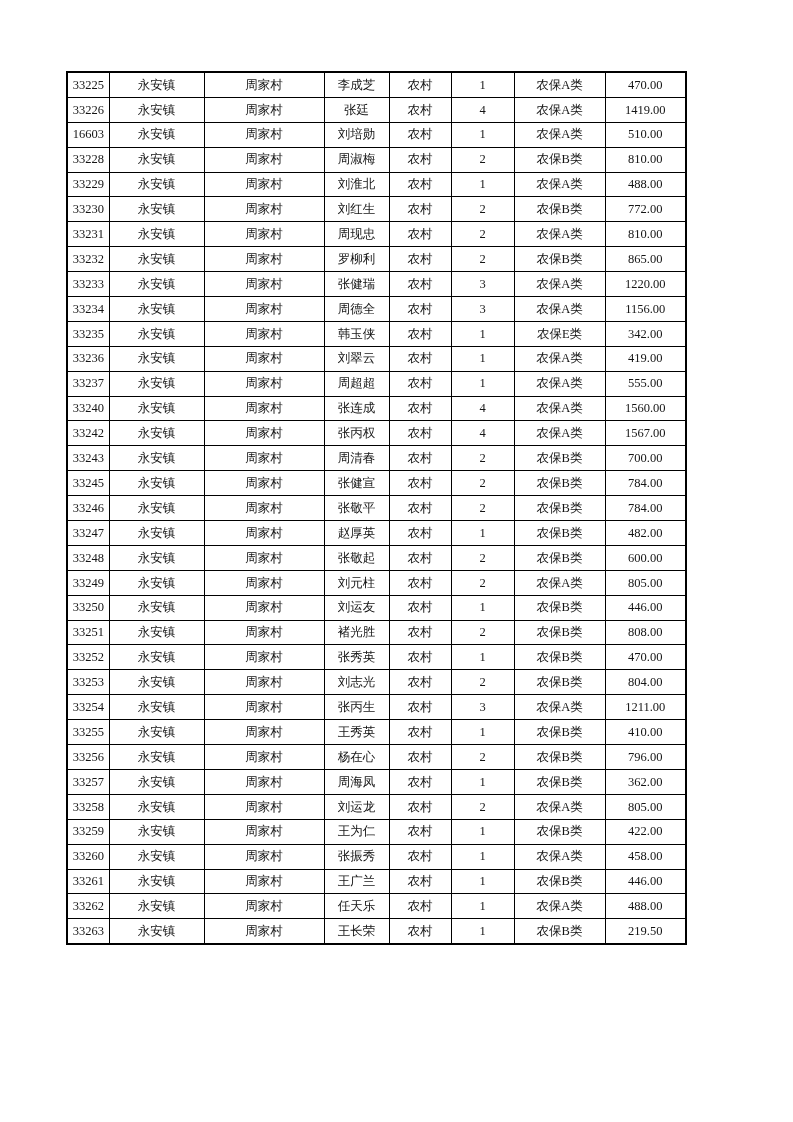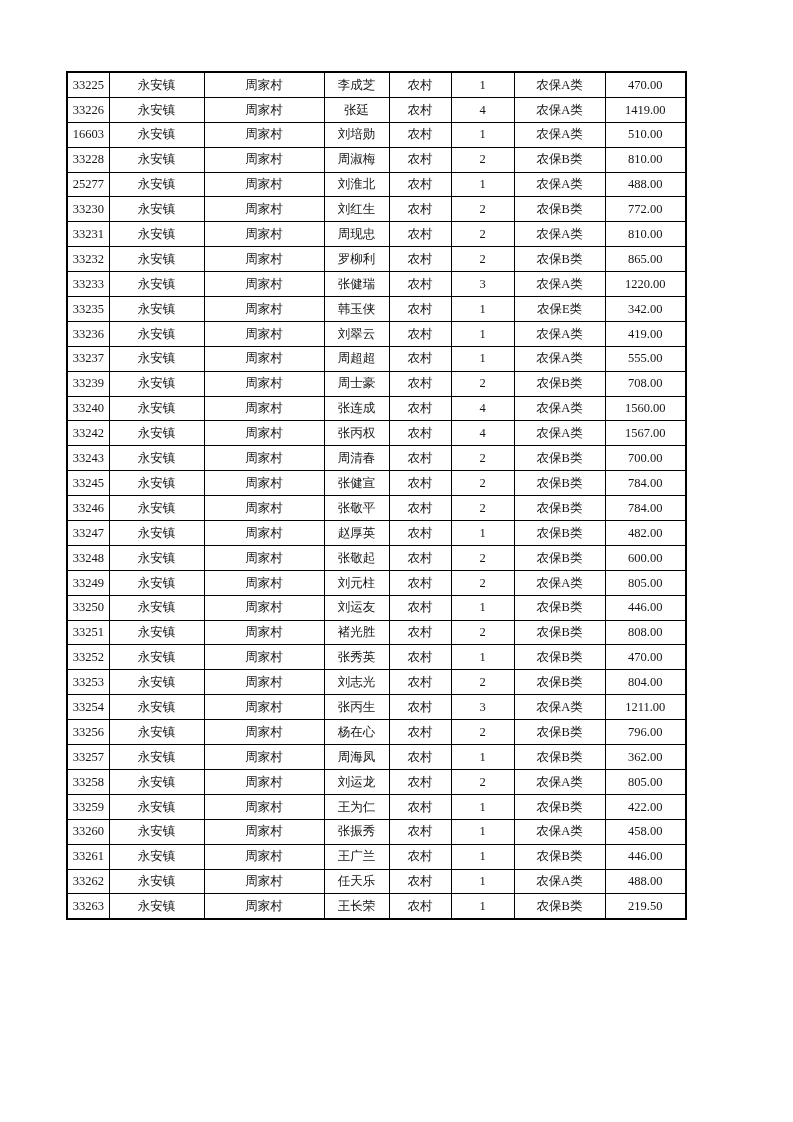--- a/index.html
+++ b/index.html
@@ -100,21 +100,21 @@
           <td>33228</td>
           <td>永安镇</td>
           <td>周家村</td>
           <td>周淑梅</td>
           <td>农村</td>
           <td>2</td>
           <td>农保B类</td>
           <td>810.00</td>
         </tr>
         <tr>
-          <td>25277</td>
+          <td>33229</td>
           <td>永安镇</td>
           <td>周家村</td>
           <td>刘淮北</td>
           <td>农村</td>
           <td>1</td>
           <td>农保A类</td>
           <td>488.00</td>
         </tr>
         <tr>
           <td>33230</td>
@@ -148,20 +148,30 @@
         </tr>
         <tr>
           <td>33233</td>
           <td>永安镇</td>
           <td>周家村</td>
           <td>张健瑞</td>
           <td>农村</td>
           <td>3</td>
           <td>农保A类</td>
           <td>1220.00</td>
+        </tr>
+        <tr>
+          <td>33234</td>
+          <td>永安镇</td>
+          <td>周家村</td>
+          <td>周德全</td>
+          <td>农村</td>
+          <td>3</td>
+          <td>农保A类</td>
+          <td>1156.00</td>
         </tr>
         <tr>
           <td>33235</td>
           <td>永安镇</td>
           <td>周家村</td>
           <td>韩玉侠</td>
           <td>农村</td>
           <td>1</td>
           <td>农保E类</td>
           <td>342.00</td>
@@ -180,30 +190,20 @@
           <td>33237</td>
           <td>永安镇</td>
           <td>周家村</td>
           <td>周超超</td>
           <td>农村</td>
           <td>1</td>
           <td>农保A类</td>
           <td>555.00</td>
         </tr>
         <tr>
-          <td>33239</td>
-          <td>永安镇</td>
-          <td>周家村</td>
-          <td>周士豪</td>
-          <td>农村</td>
-          <td>2</td>
-          <td>农保B类</td>
-          <td>708.00</td>
-        </tr>
-        <tr>
           <td>33240</td>
           <td>永安镇</td>
           <td>周家村</td>
           <td>张连成</td>
           <td>农村</td>
           <td>4</td>
           <td>农保A类</td>
           <td>1560.00</td>
         </tr>
         <tr>
@@ -318,20 +318,30 @@
         </tr>
         <tr>
           <td>33254</td>
           <td>永安镇</td>
           <td>周家村</td>
           <td>张丙生</td>
           <td>农村</td>
           <td>3</td>
           <td>农保A类</td>
           <td>1211.00</td>
+        </tr>
+        <tr>
+          <td>33255</td>
+          <td>永安镇</td>
+          <td>周家村</td>
+          <td>王秀英</td>
+          <td>农村</td>
+          <td>1</td>
+          <td>农保B类</td>
+          <td>410.00</td>
         </tr>
         <tr>
           <td>33256</td>
           <td>永安镇</td>
           <td>周家村</td>
           <td>杨在心</td>
           <td>农村</td>
           <td>2</td>
           <td>农保B类</td>
           <td>796.00</td>

